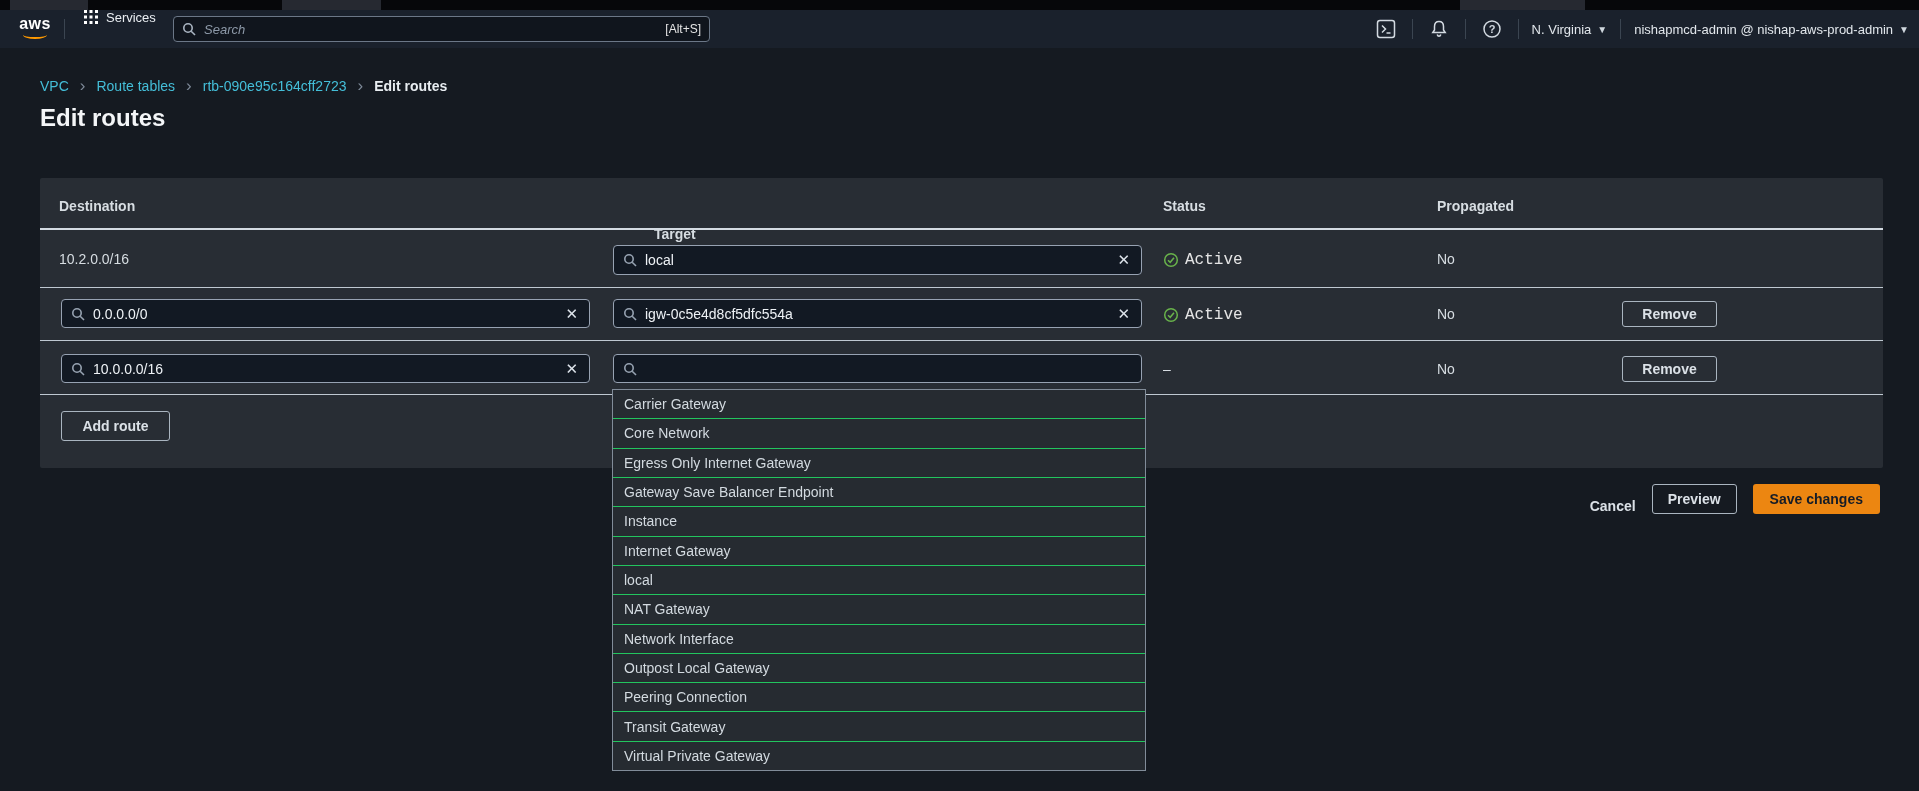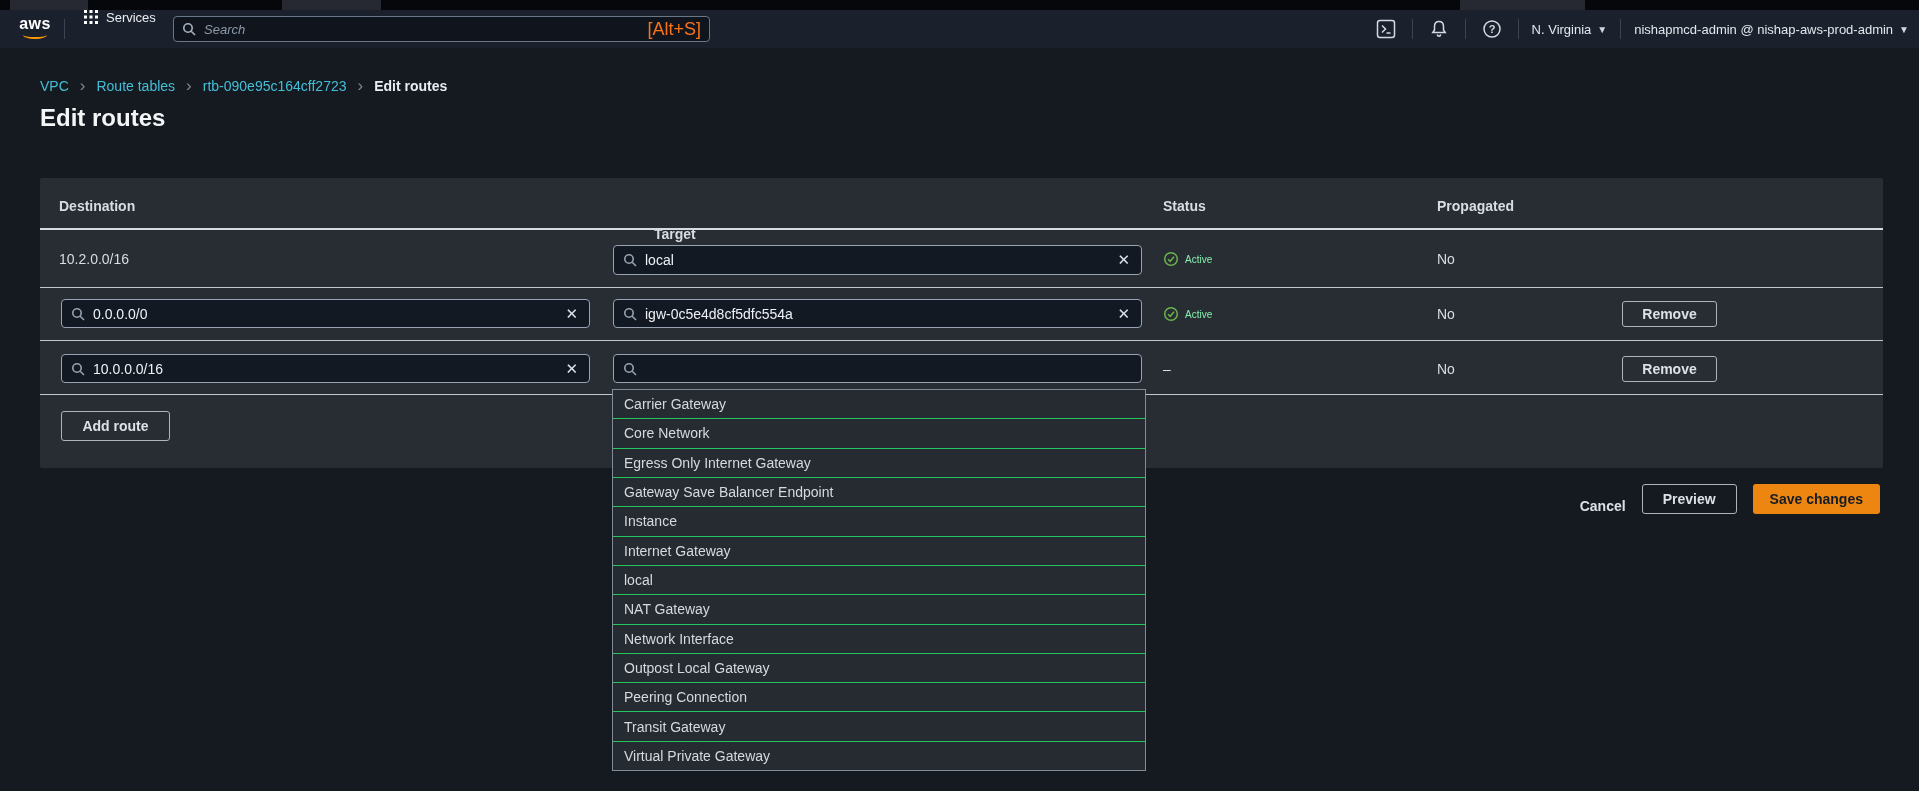--- a/index.html
+++ b/index.html
@@ -16,21 +16,21 @@
   .aws-logo .aws-text { color:#ffffff; font-weight:bold; font-size:16px; letter-spacing:0.5px; line-height:15px; }
   .aws-smile { width:24px; height:8px; margin:0 auto; border-bottom:2px solid #ff9900; border-radius:50%; }
   .nav-sep { position:absolute; top:9px; width:1px; height:20px; background:#3b4551; }
   .services { position:absolute; left:84px; top:0; height:38px; display:flex; align-items:flex-start; gap:8px; cursor:pointer; }
   .services span { color:#eaeef2; font-size:13px; }
   .nav-search { position:absolute; left:173px; top:6px; width:537px; height:26px; background:#10151d;
                 border:1px solid #6b7787; border-radius:4px; display:flex; align-items:center; padding:0 8px; }
   .nav-search input { flex:1; background:transparent; border:none; outline:none; color:#dfe5ea;
                       font-size:13px; margin-left:8px; }
   .nav-search input::placeholder { color:#8d99a8; font-style:italic; }
-  .nav-shortcut { color:#f97316; font-size:18px; }
+  .nav-shortcut { color:#e5e5e5; font-size:12px; }
   .nav-right { position:absolute; right:10px; top:0; height:38px; display:flex; align-items:center; }
   .nav-right .nav-sep-f { width:1px; height:20px; background:#3b4551; margin:0 13px; }
   .nav-icon-btn { display:flex; align-items:center; justify-content:center; width:26px; height:26px; cursor:pointer; }
   .nav-text-item { display:flex; align-items:center; gap:6px; color:#e2e7ec; font-size:13px; cursor:pointer; white-space:nowrap; }
   .caret { font-size:10px; color:#cfd6dd; }
 
   
   .breadcrumb { position:absolute; left:40px; top:78px; display:flex; align-items:center; font-size:14px; z-index:3; }
   .crumb-link { color:#44bed8; cursor:pointer; text-decoration:none; }
   .crumb-sep { color:#7d8998; font-size:17px; margin:0 11px; line-height:14px; }
@@ -44,39 +44,39 @@
   .header-rule { position:absolute; left:0; top:50px; width:1843px; height:2px; background:#d4dbe2; }
   .row-rule { position:absolute; height:1px; background:#bfc8d1; left:0; width:1843px; }
   .cell-text { position:absolute; color:#d7dde2; font-size:14px; }
 
   .input-box { position:absolute; width:529px; height:30px; background:#121923; border:1px solid #97a2b2;
                border-radius:4px; display:flex; align-items:center; padding:0 9px; }
   .input-box input { flex:1; background:transparent; border:none; outline:none; color:#eef2f6; font-size:14px; margin-left:8px; }
   .clear-x { color:#dde3ea; font-size:15px; cursor:pointer; padding:0 2px; }
 
   .status-wrap { position:absolute; display:flex; align-items:center; gap:6px; }
-  .status-wrap span { color:#86efac; font-size:10px; }
+  .status-wrap span { color:#e5e5e5; font-size:16px;font-family:Liberation Mono, monospace; }
 
   .btn { display:flex; align-items:center; justify-content:center; background:transparent;
          border:1px solid #aab5c0; border-radius:3px; color:#dbe1e7; font-weight:bold; font-size:14px; cursor:pointer; }
   .btn-remove { position:absolute; width:95px; height:26px; }
   .btn-add { position:absolute; left:21px; top:233px; width:109px; height:30px; }
 
   
   .dropdown { position:absolute; left:612px; top:389px; width:534px; height:382px; background:#262b31;
               border:1px solid #818c99; z-index:10; display:flex; flex-direction:column; }
   .dropdown li { flex:1; list-style:none; display:flex; align-items:center; padding-left:11px;
                  color:#d3dae0; font-size:14px; border-top:1px solid #22c55e; cursor:pointer; }
   .dropdown li:first-child { border-top:none; }
 
   
   .actions { position:absolute; top:484px; left:0; width:1880px; display:flex; justify-content:flex-end;
              align-items:flex-end; gap:16px; z-index:3; }
   .btn-cancel { background:none; border:none; color:#dbe1e7; font-weight:bold; font-size:14px; cursor:pointer; }
-  .btn-preview { width:95px; height:30px; }
+  .btn-preview { width:85px; height:30px; }
   .btn-primary { height:30px; padding:0 17px; background:#ec8611; border:none; border-radius:3px;
                  color:#141c28; font-weight:bold; font-size:14px; display:flex; align-items:center; cursor:pointer; }
 </style>
 </head>
 <body>
 
 <div class="chrome-strip">
   <div class="tab-hint" style="left:10px; width:78px;"></div>
   <div class="tab-hint" style="left:282px; width:99px;"></div>
   <div class="tab-hint" style="left:1460px; width:125px;"></div>

